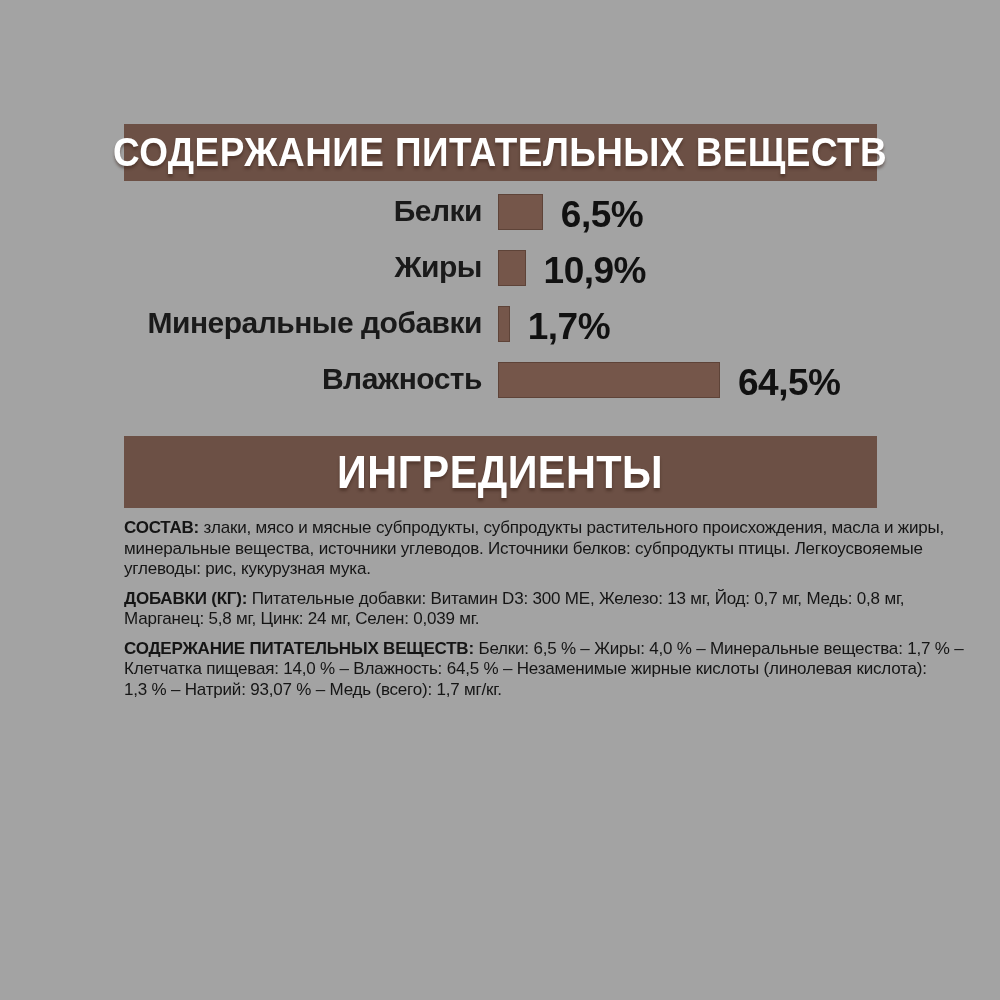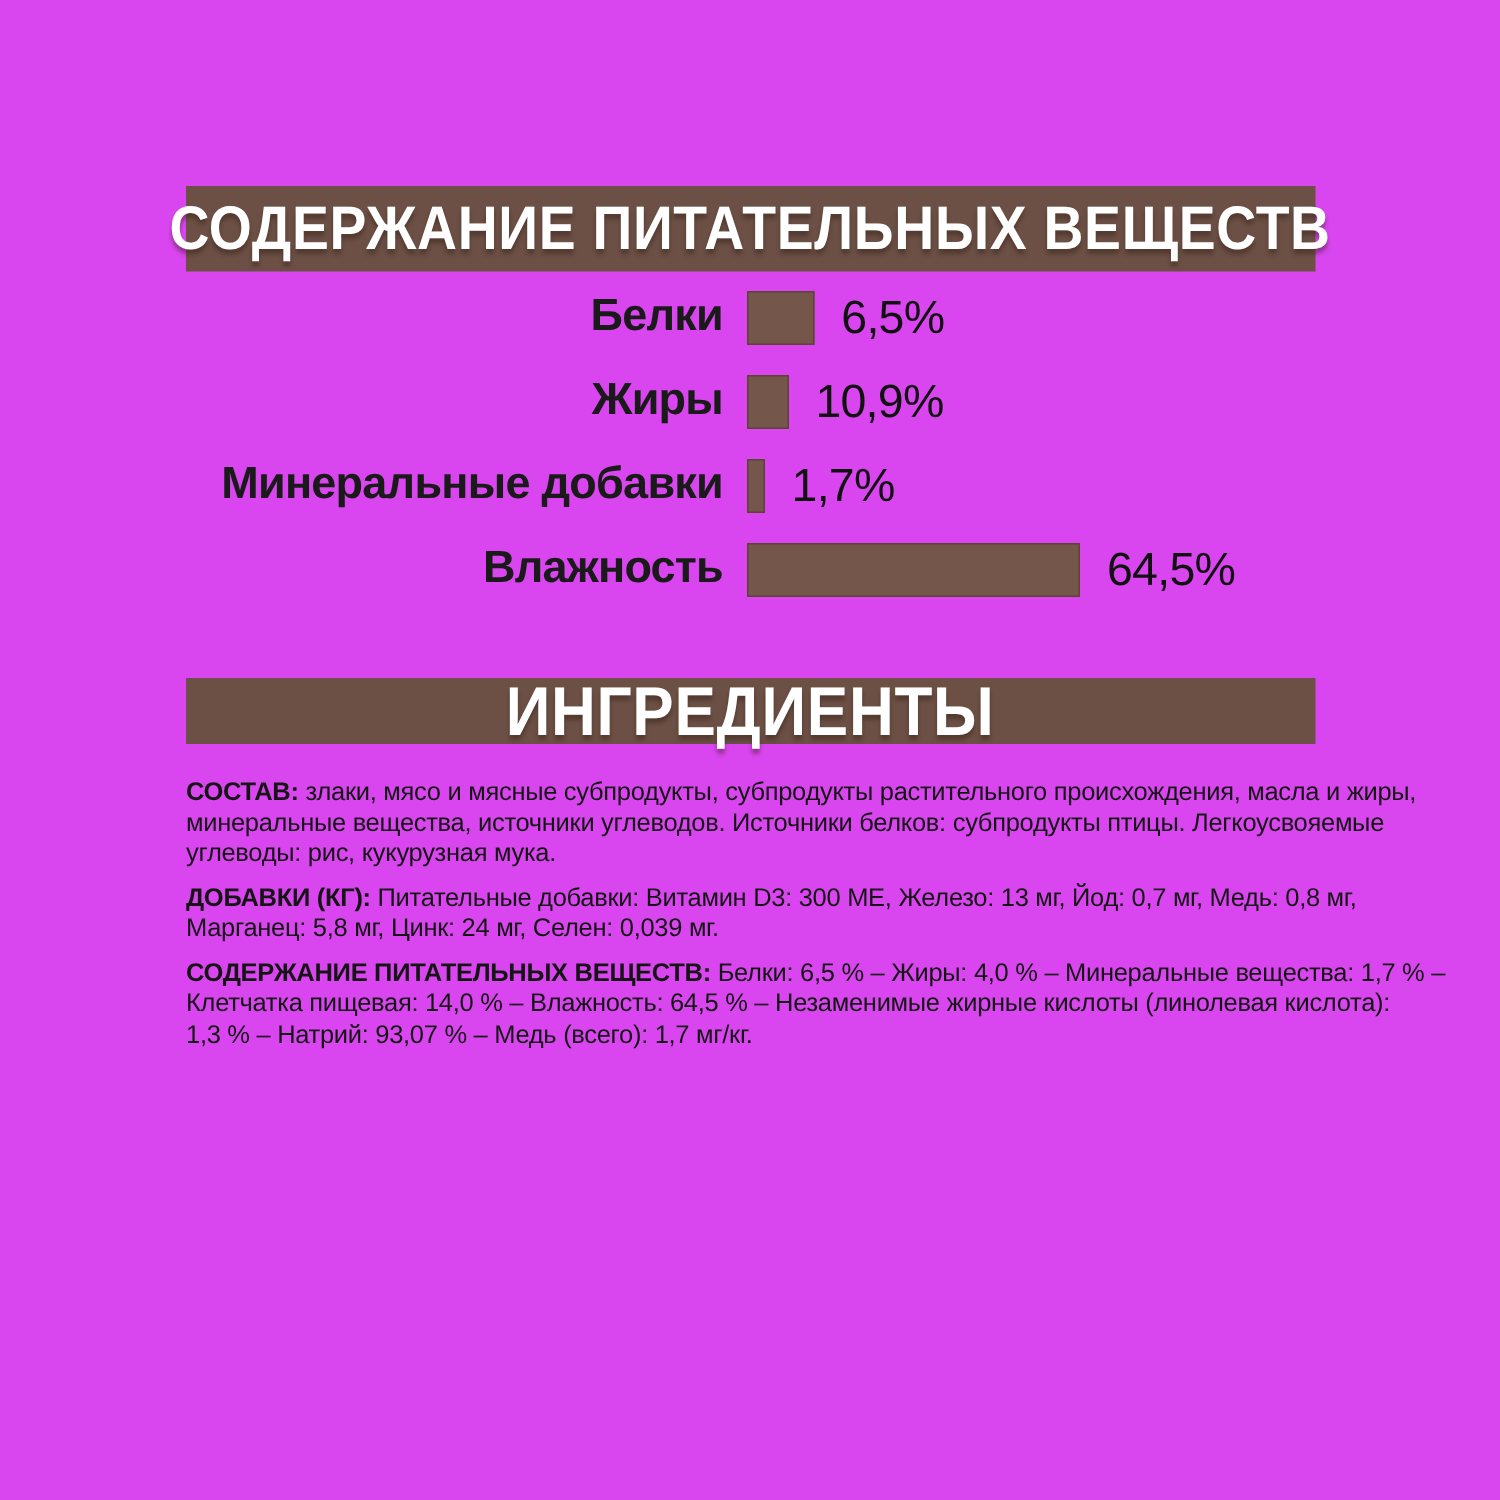--- a/index.html
+++ b/index.html
@@ -1,35 +1,35 @@
 <!DOCTYPE html>
 <html><head>
 <meta charset="utf-8">
 <style>
   html, body { margin: 0; padding: 0; background: #ffffff; }
   .page {
     position: relative;
     width: 1000px;
     height: 1000px;
-    background: #d946ef;
+    background: #a3a3a3;
     font-family: "Liberation Sans", sans-serif;
     overflow: hidden;
   }
   .banner {
     position: absolute;
     left: 124px;
     width: 753px;
     background: #6C5045;
     color: #ffffff;
     display: flex;
     align-items: center;
     justify-content: center;
   }
   .banner--nutrition { top: 124px; height: 57px; }
-  .banner--ingredients { top: 452px; height: 44px; }
+  .banner--ingredients { top: 436px; height: 72px; }
   .banner__text {
     font-weight: bold;
     white-space: nowrap;
     transform: scaleX(0.9);
     transform-origin: center;
     text-shadow: 0 3px 3px rgba(52,28,20,0.45);
   }
   .banner--nutrition .banner__text { font-size: 41px; letter-spacing: 0.5px; }
   .banner--ingredients .banner__text { font-size: 46px; letter-spacing: 0.5px; }
 
@@ -57,22 +57,22 @@
   .chart-row__bar {
     height: 36px;
     margin-left: 16px;
     background: #75564A;
     border: 1px solid #5E4338;
     box-sizing: border-box;
     flex: 0 0 auto;
   }
   .chart-row__value {
     margin-left: 18px;
-    font-weight: normal;
-    font-size: 31px;
+    font-weight: bold;
+    font-size: 37px;
     letter-spacing: -0.5px;
     color: #111111;
     white-space: nowrap;
   }
 
   .text-block {
     position: absolute;
     top: 518px;
     left: 124px;
     width: 760px;

